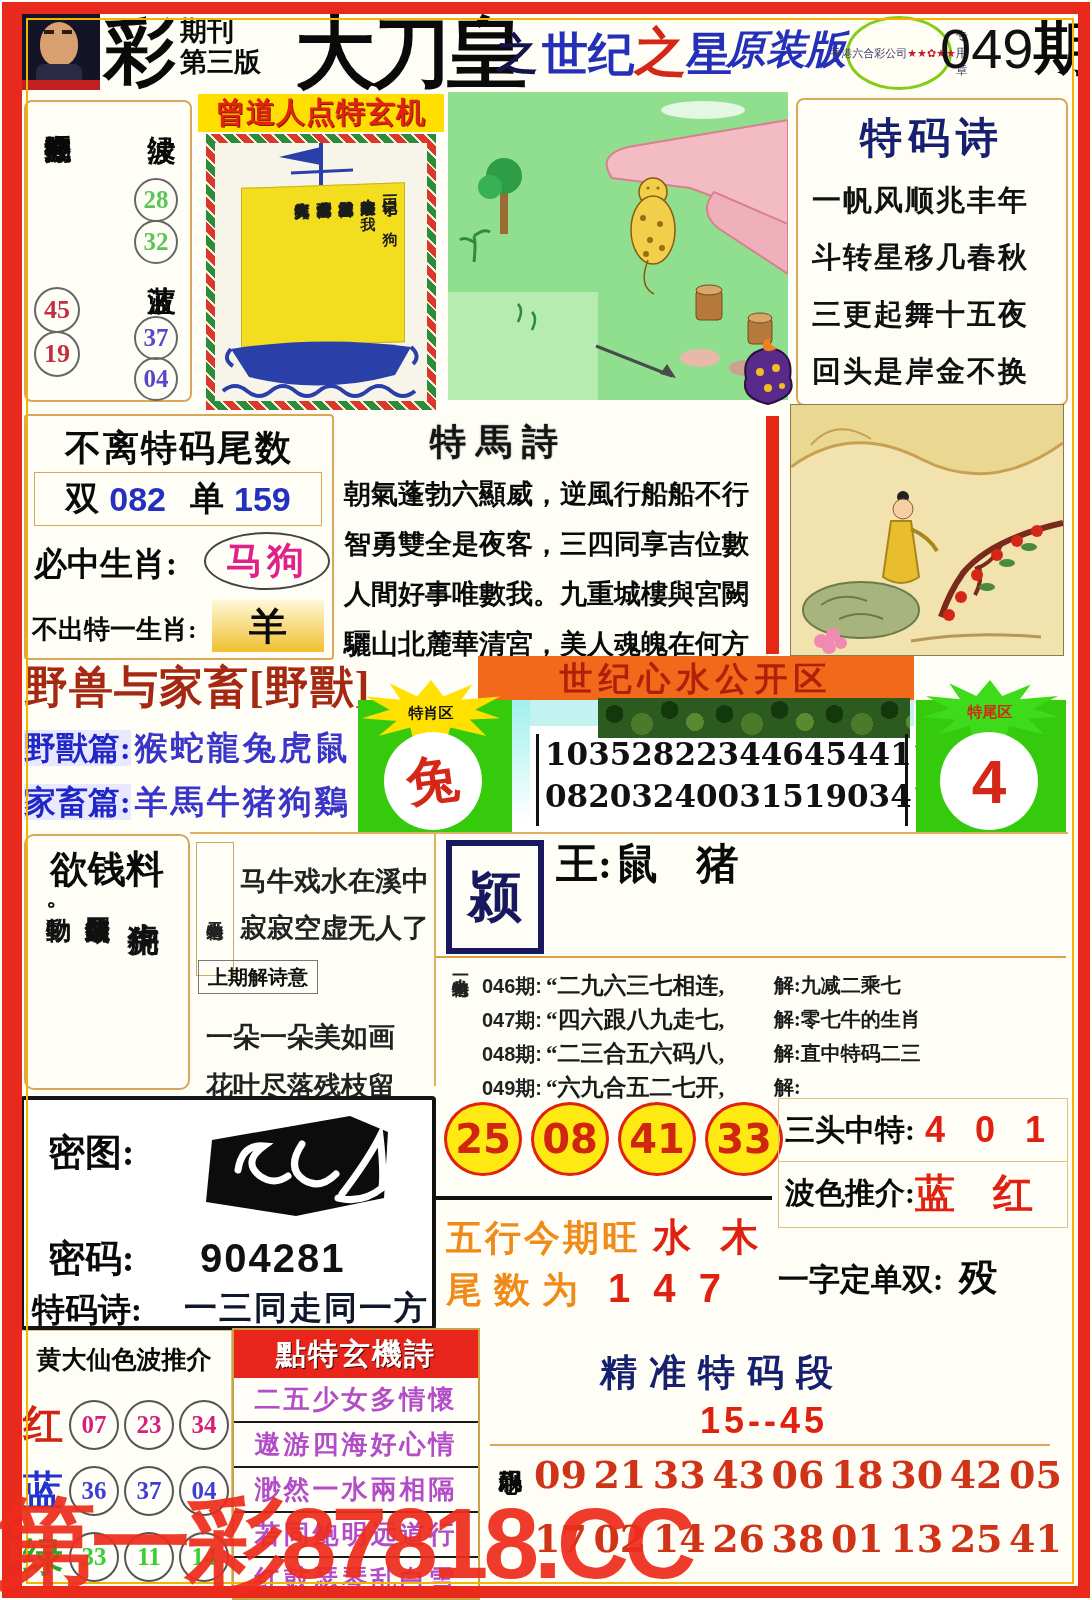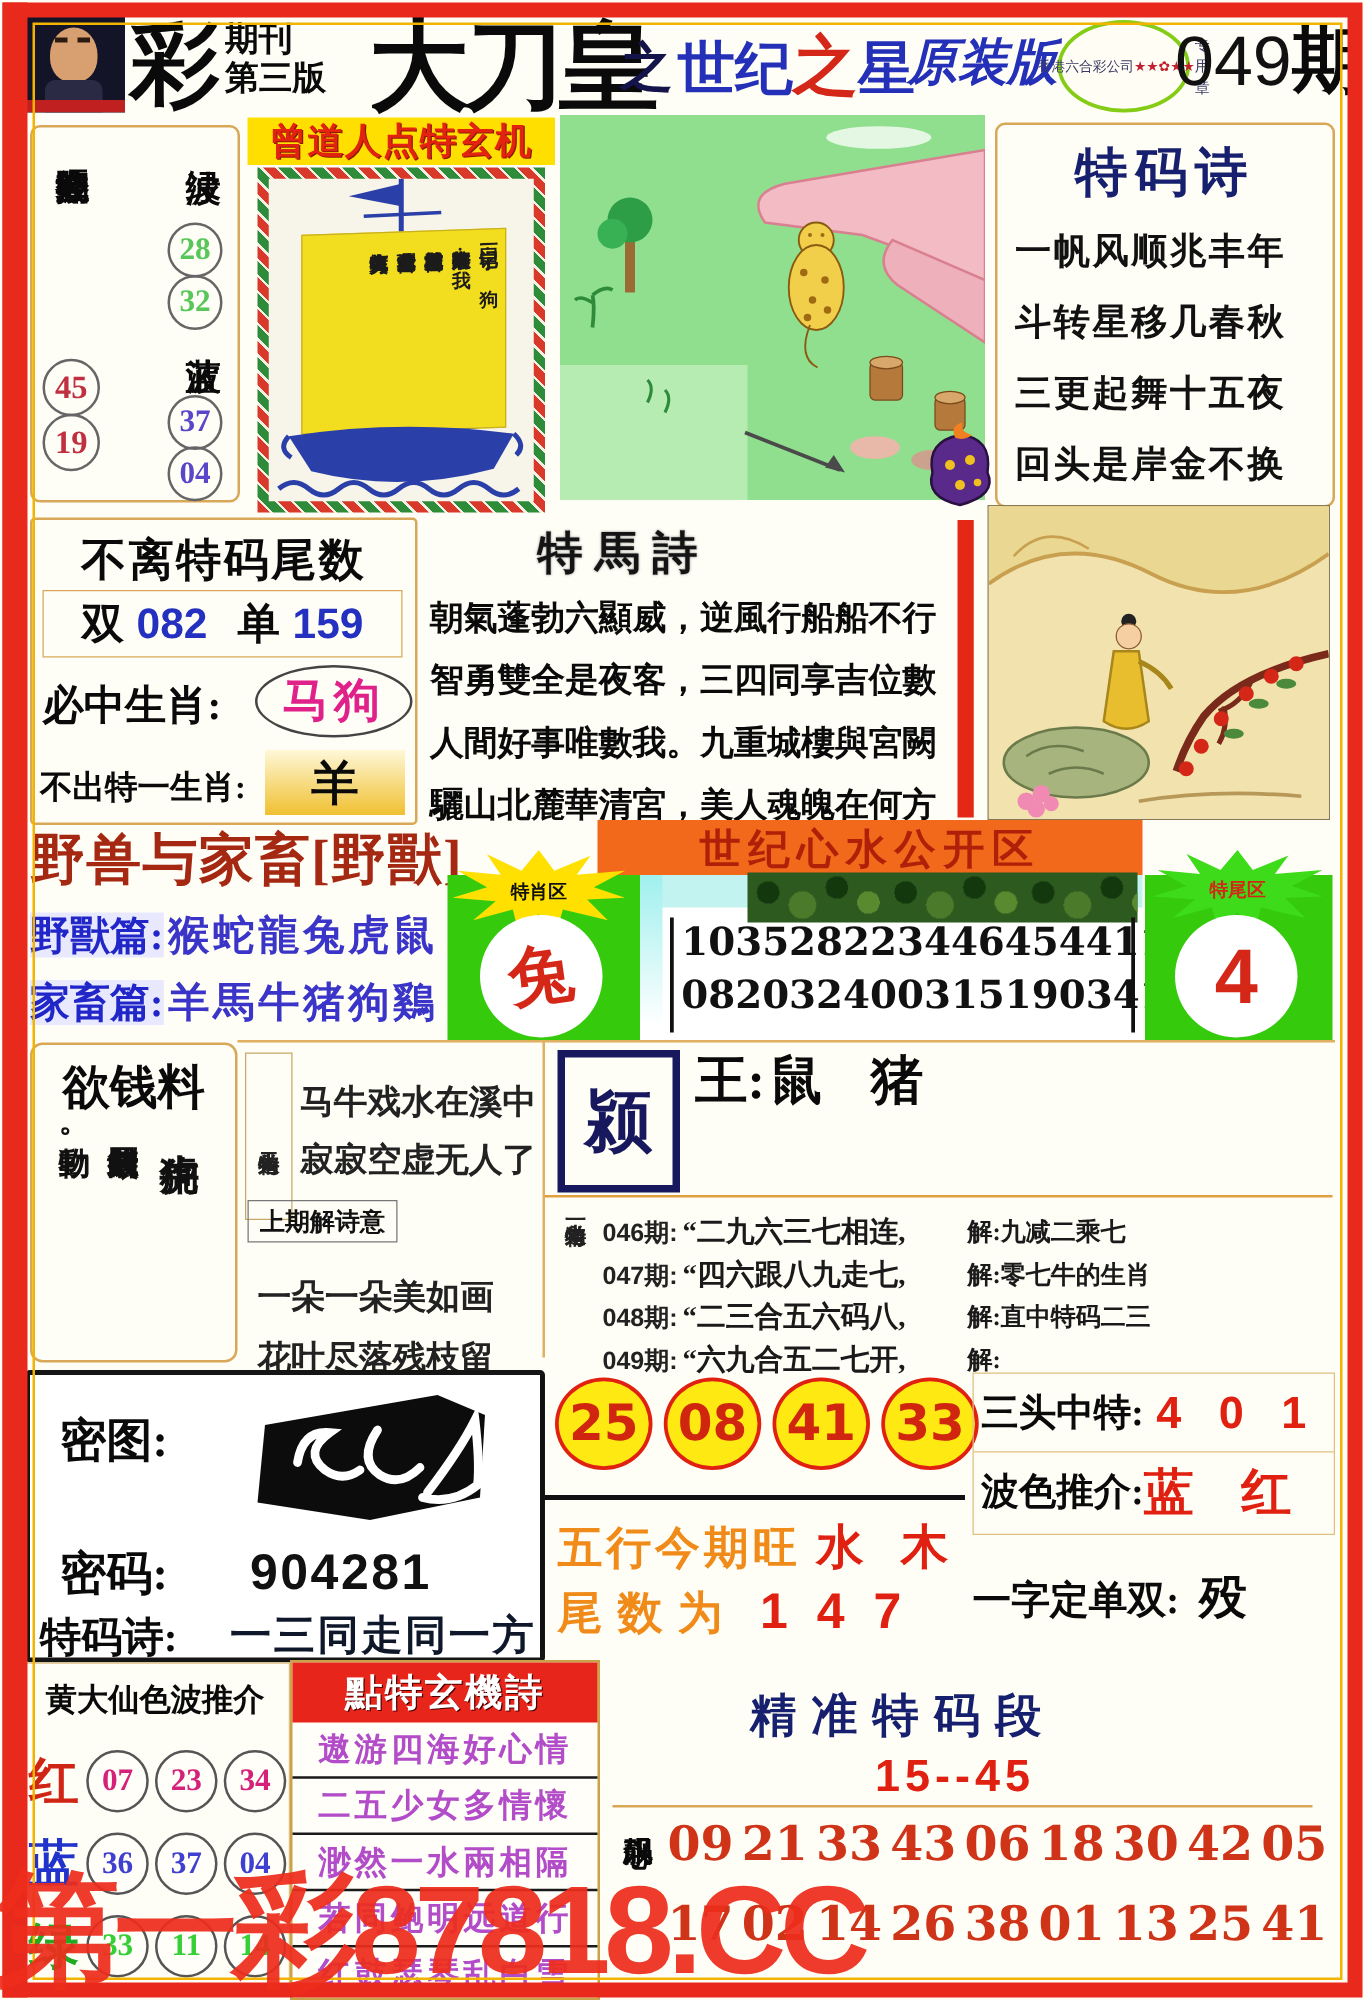--- a/index.html
+++ b/index.html
@@ -419,22 +419,22 @@
           <span class="hcirc">33</span>
           <span class="hcirc">11</span>
           <span class="hcirc">14</span>
         </div>
     </div>
   </div>
 
   <div class="abs" style="left:232px;top:1328px;width:248px;height:272px;border:2px solid #caa24a;background:#fffef8;box-sizing:border-box;">
     <div class="b" style="height:48px;background:#e8251a;color:#fff;font-size:30px;letter-spacing:2px;display:flex;align-items:center;justify-content:center;text-shadow:1px 1px 0 #4a0000;">點特玄機詩</div>
     <div>
+        <span class="dline">二五少女多情懷</span>
         <span class="dline">遨游四海好心情</span>
-        <span class="dline">二五少女多情懷</span>
         <span class="dline">渺然一水兩相隔</span>
         <span class="dline">若同鲍明远道行</span>
         <span class="dline">红鼓瑟琴乱白雪</span>
       </div>
   </div>
 
   <div class="abs b" style="left:600px;top:1348px;font-size:37px;color:#16206e;letter-spacing:12px;">精准特码段</div>
   <div class="abs b sans" style="left:700px;top:1400px;font-size:36px;color:#e02010;letter-spacing:4px;">15--45</div>
   <div class="abs" style="left:490px;top:1444px;width:560px;height:2px;background:#d8a858;"></div>
   <div class="abs vtext b" style="left:492px;top:1452px;width:34px;height:146px;font-size:23px;color:#0a0a0a;">心水靓码</div>

